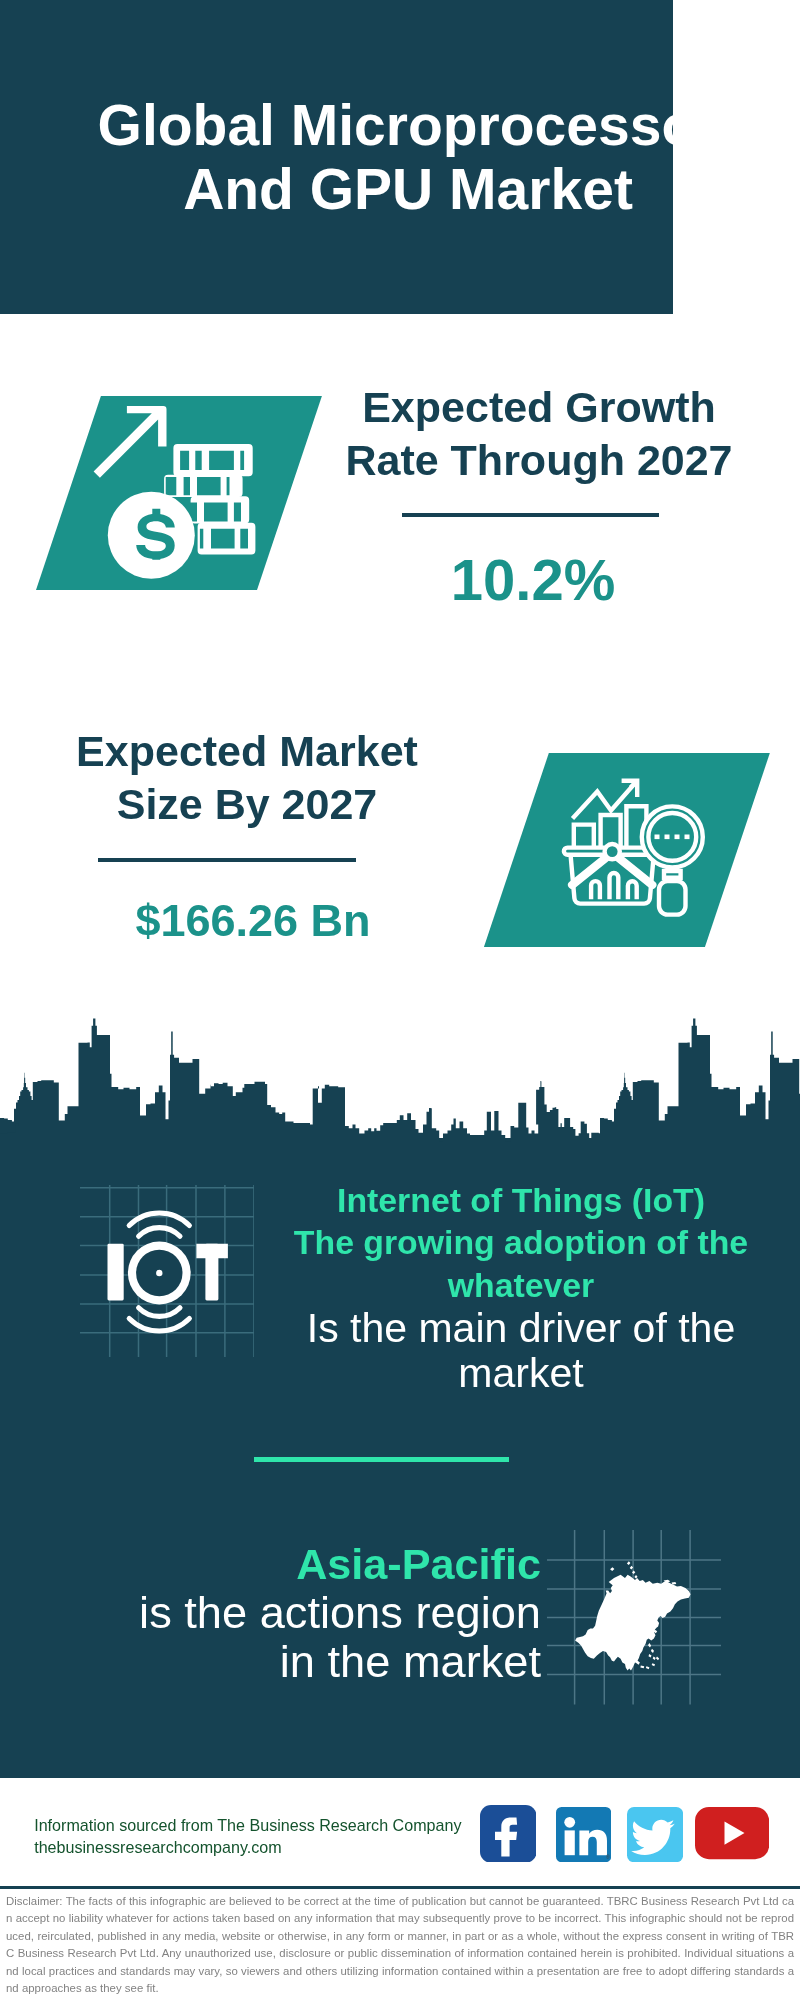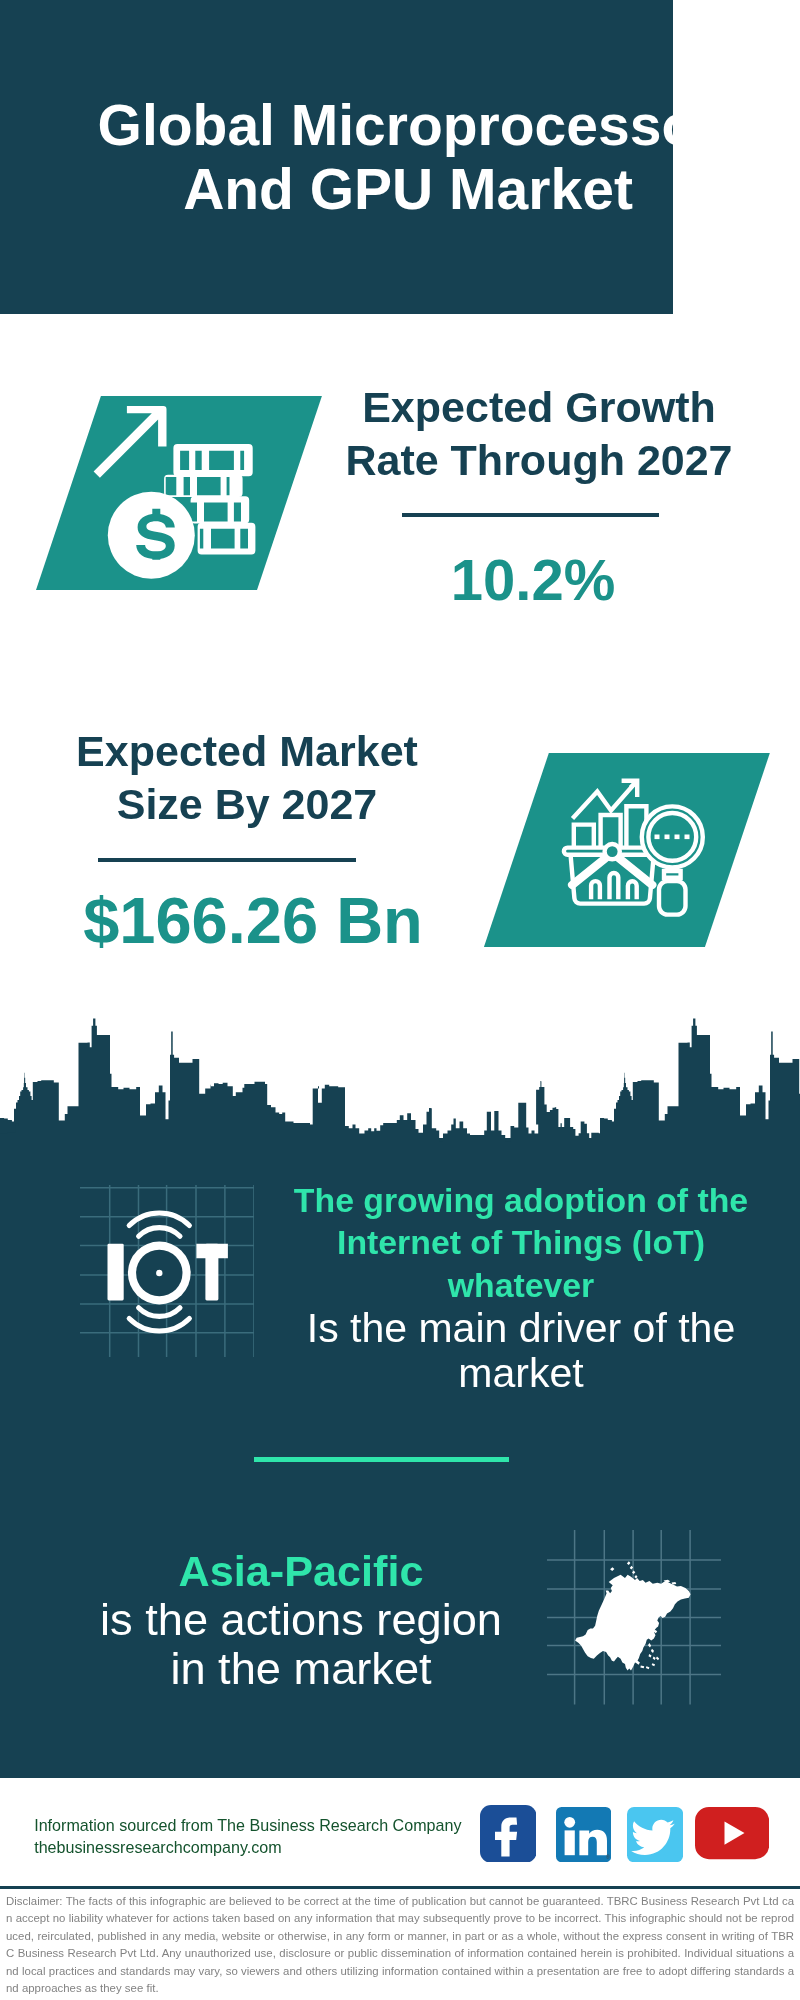--- a/index.html
+++ b/index.html
@@ -12,21 +12,21 @@
   .header-title{position:absolute;left:8px;top:93px;width:800px;text-align:center;color:#ffffff;
     font-size:57px;font-weight:bold;line-height:64px;}
 
   
   .stat-head{position:absolute;color:#164152;font-weight:bold;font-size:43px;line-height:53px;
              text-align:center;}
   .stat-rule{position:absolute;height:4px;background:#164152;}
   .stat-val{position:absolute;color:#1b928a;font-weight:bold;text-align:center;
             font-size:83px;line-height:83px;}
   #growth-val{font-size:58px;}
-  #size-val{font-size:65px;}
+  #size-val{font-size:45px;}
 
   
   .para-wrap{position:absolute;}
   .para-bg{position:absolute;left:0;top:0;width:100%;height:100%;background:#1b928a;
            transform:skewX(-18.5deg);transform-origin:0% 100%;}
   .para-ico{position:absolute;}
 
   #growth-icon{left:35.6px;top:396px;width:221px;height:194px;overflow:visible;}
   #growth-head{left:339px;top:380.5px;width:400px;}
   #growth-rule{left:402px;top:513px;width:257px;}
@@ -42,21 +42,21 @@
   #skyline{top:1004px;height:138px;}
 
   
   #iot-icon{position:absolute;left:80px;top:1185px;width:174.2px;height:172px;}
   #driver-text{position:absolute;left:271px;top:1178.5px;width:500px;text-align:center;}
   #driver-text .green-head{font-size:33.8px;line-height:42.5px;}
   #driver-text .white-text{font-size:41px;line-height:45px;margin-top:0px;}
   #driver-rule{position:absolute;left:254px;top:1457px;width:255px;height:4.7px;background:#2fe5ab;}
 
   
-  #region-text{position:absolute;left:61px;top:1540px;width:480px;text-align:center;margin-top:7px;}
+  #region-text{position:absolute;left:61px;top:1540px;width:480px;text-align:right;}
   #region-text .green-head{font-size:43.2px;line-height:48px;}
   #region-text .white-text{font-size:45.2px;line-height:49px;}
   #asia-icon{position:absolute;left:547px;top:1530px;width:174px;height:174.5px;}
 
   
   #foot-src{left:34.2px;top:1813.5px;width:470px;}
   #socials{position:absolute;left:479.8px;top:1798px;width:300px;height:80px;}
   .soc{position:absolute;}
   #foot-rule{top:1886px;}
   #disc{left:6px;top:1893px;width:788px;}
@@ -211,22 +211,22 @@
     </g>
     <g stroke="#ffffff" fill="none" stroke-linecap="round">
       <path d="M58.6 51.3 a29 29 0 0 1 41.4 0" stroke-width="5.1"></path>
       <path d="M49.2 40.5 a42.5 42.5 0 0 1 60.2 0" stroke-width="5.1"></path>
       <path d="M58.6 122.7 a29 29 0 0 0 41.4 0" stroke-width="5.1"></path>
       <path d="M49.2 133.5 a42.5 42.5 0 0 0 60.2 0" stroke-width="5.1"></path>
     </g>
   </svg>
   <div id="driver-text">
     <div class="green-head">
+      <div>Internet of Things (IoT)</div>
       <div>The growing adoption of the</div>
-      <div>Internet of Things (IoT)</div>
       <div>whatever</div>
     </div>
     <div class="white-text">
       <div>Is the main driver of the</div>
       <div>market</div>
     </div>
   </div>
   <div id="driver-rule"></div>
 
   <div id="region-text">

